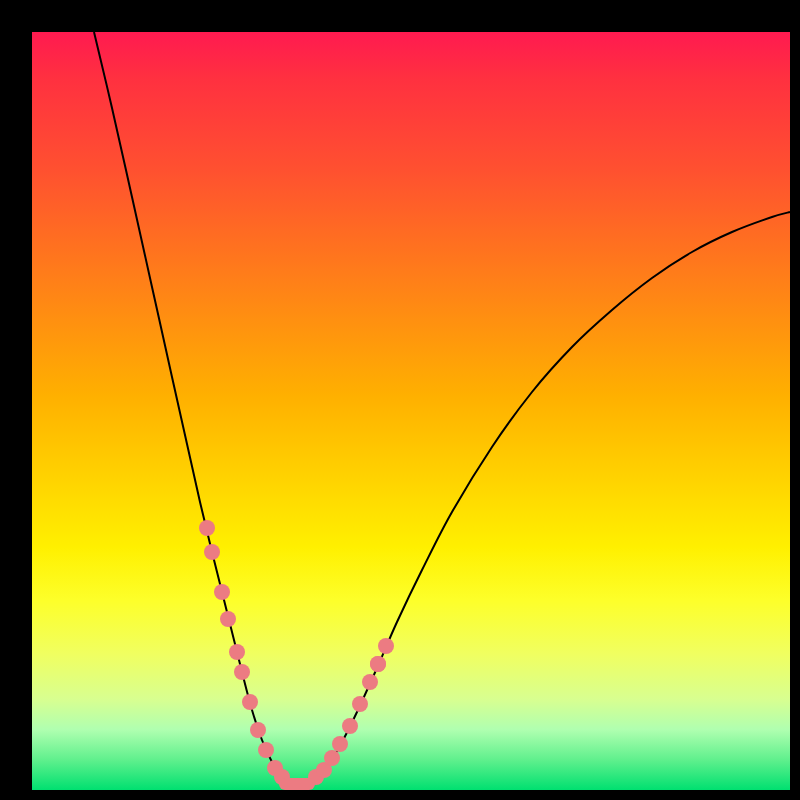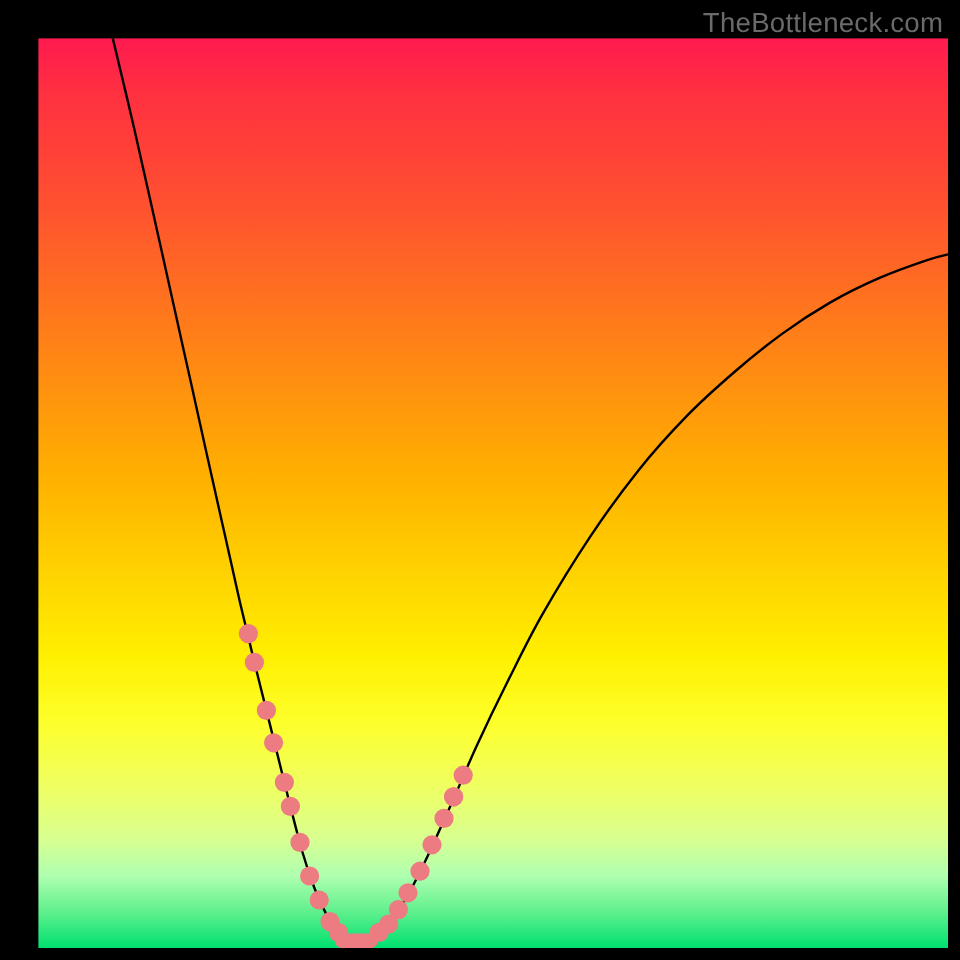--- a/index.html
+++ b/index.html
@@ -81,14 +81,13 @@
           <circle cx="318" cy="694" r="8" class="dot"></circle>
           <circle cx="328" cy="672" r="8" class="dot"></circle>
           <circle cx="338" cy="650" r="8" class="dot"></circle>
           <circle cx="346" cy="632" r="8" class="dot"></circle>
           <circle cx="354" cy="614" r="8" class="dot"></circle>
           <circle cx="346" cy="632" r="8" class="dot"></circle>
           <rect x="247" y="746" width="36" height="12" rx="6" ry="6" fill="#ec7b82"></rect>
         </g>
     </svg>
   </div>
-  <div class="watermark">TheBottleneck.com</div>
 </div>
 
 </body></html>

